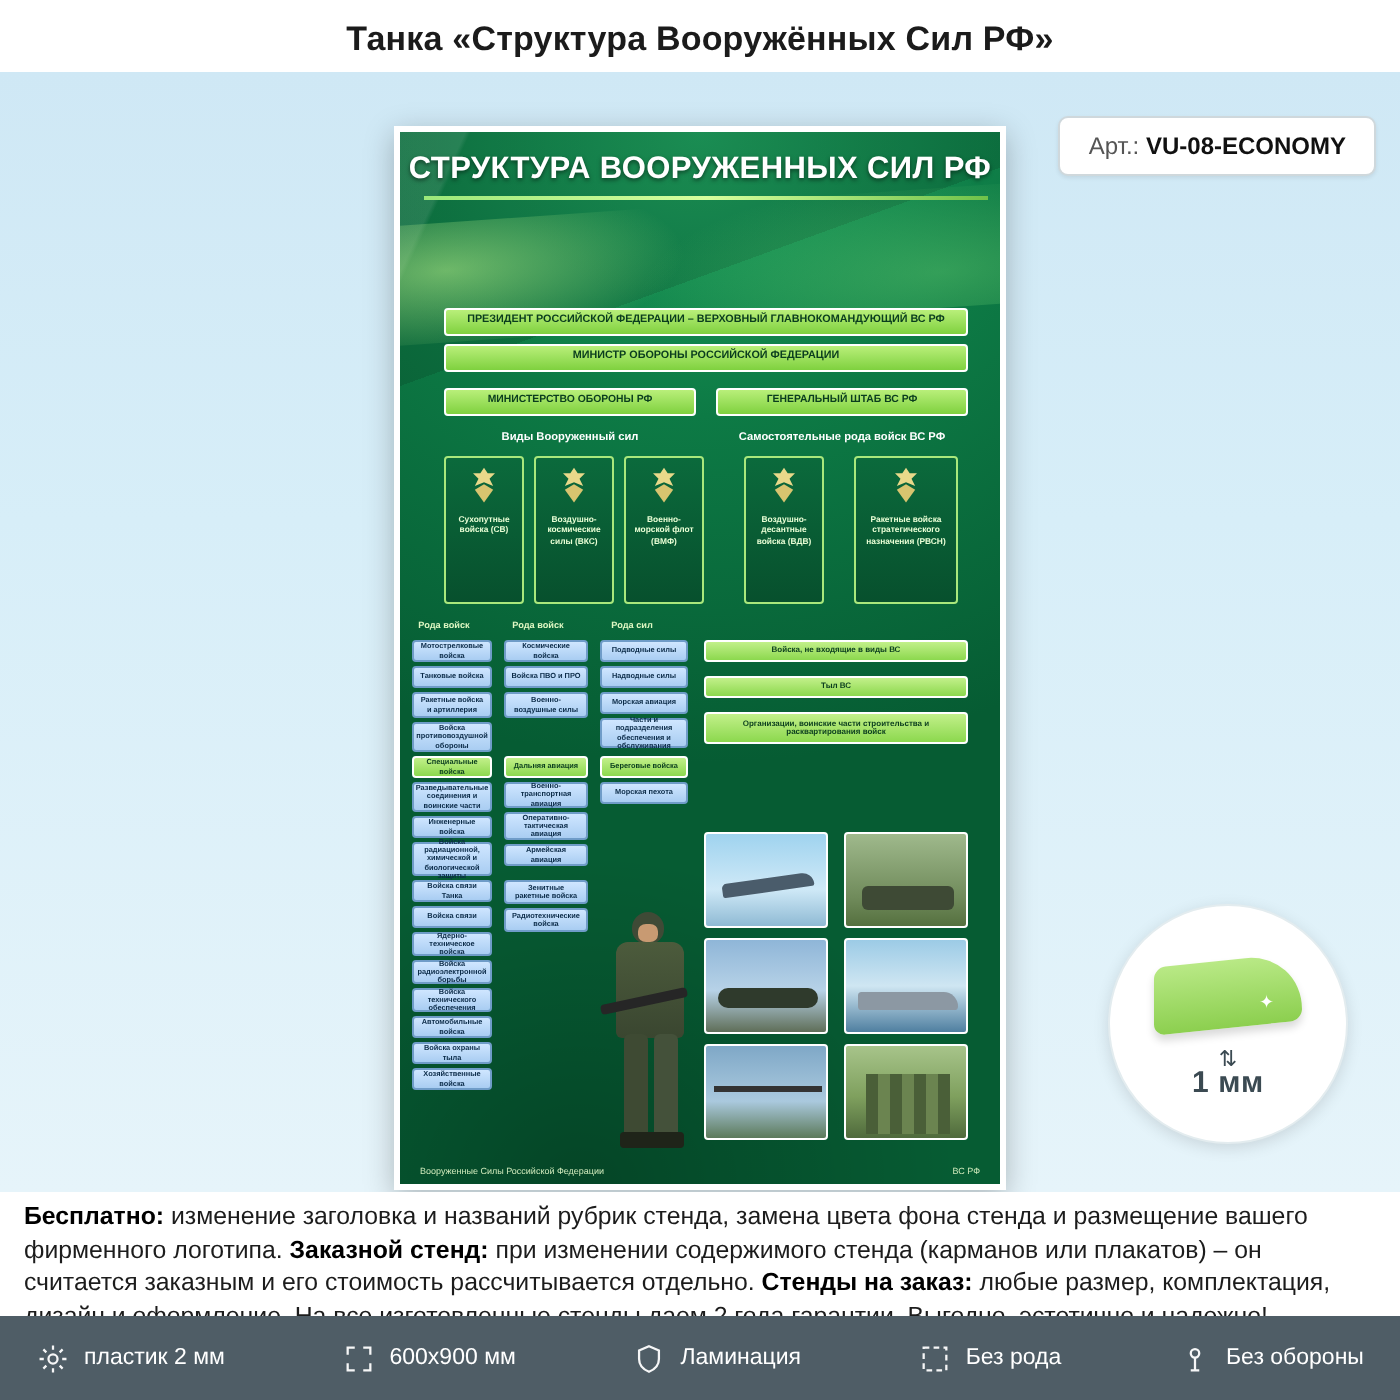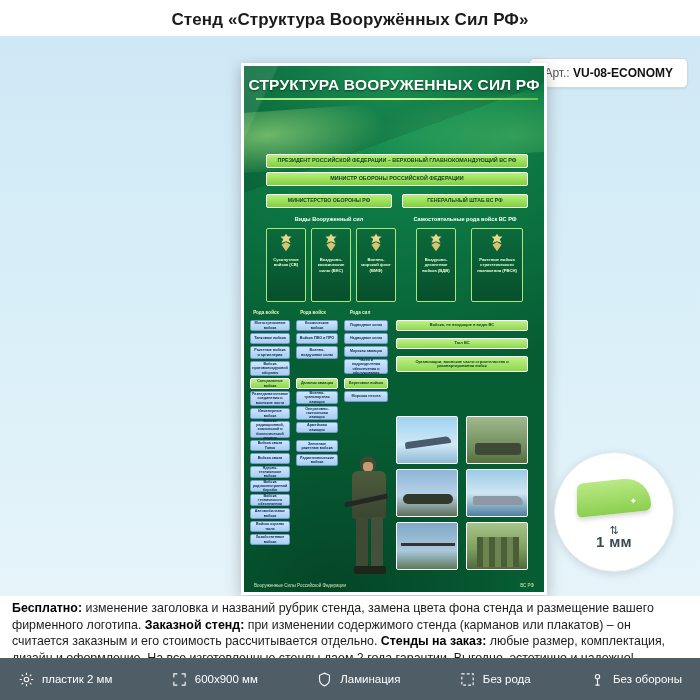--- a/index.html
+++ b/index.html
@@ -33,21 +33,20 @@
 
   
   .poster {
     position:absolute; left:197px; top:27px; width:306px; height:532px;
     background:#0f7a4a;
     background:
       radial-gradient(120% 60% at 50% 0%, #1ea05e 0%, #0d7a45 45%, #065c33 100%);
     border:3px solid #ffffff;
     box-shadow:0 4px 14px rgba(0,0,0,.25);
     overflow:hidden;
-    margin-left:44px;
   }
   .poster:before{
     content:""; position:absolute; left:0; top:0; width:100%; height:100%;
     background:
       linear-gradient(115deg, rgba(255,255,255,.10) 0 6%, transparent 6.5% 14%),
       linear-gradient(160deg, rgba(0,0,0,.12) 0 20%, transparent 20%),
       radial-gradient(90% 45% at 30% 100%, rgba(0,0,0,.25), transparent 70%);
     pointer-events:none;
   }
   .p-title {
@@ -234,21 +233,21 @@
     background:#4f5d66; display:flex; align-items:center; justify-content:space-between;
     padding:3px 18px; color:#ffffff; font-size:11.5px;
   }
   .feat { display:flex; align-items:center; gap:7px; }
   .feat .ic { width:17px; height:17px; display:block; opacity:.95; }
   .feat .ic svg { width:100%; height:100%; display:block; }
 </style>
 </head>
 <body>
 
-<div class="page-title">Стенд «Структура Вооружённых Сил РФ»</div>
+<div class="page-title">Танка «Структура Вооружённых Сил РФ»</div>
 
 <div class="stage">
 
   <div class="art-badge">
     <span class="art-label">Арт.:</span>
     <b>VU-08-ECONOMY</b>
   </div>
 
   <div class="poster">
     <div class="swoosh"></div>

